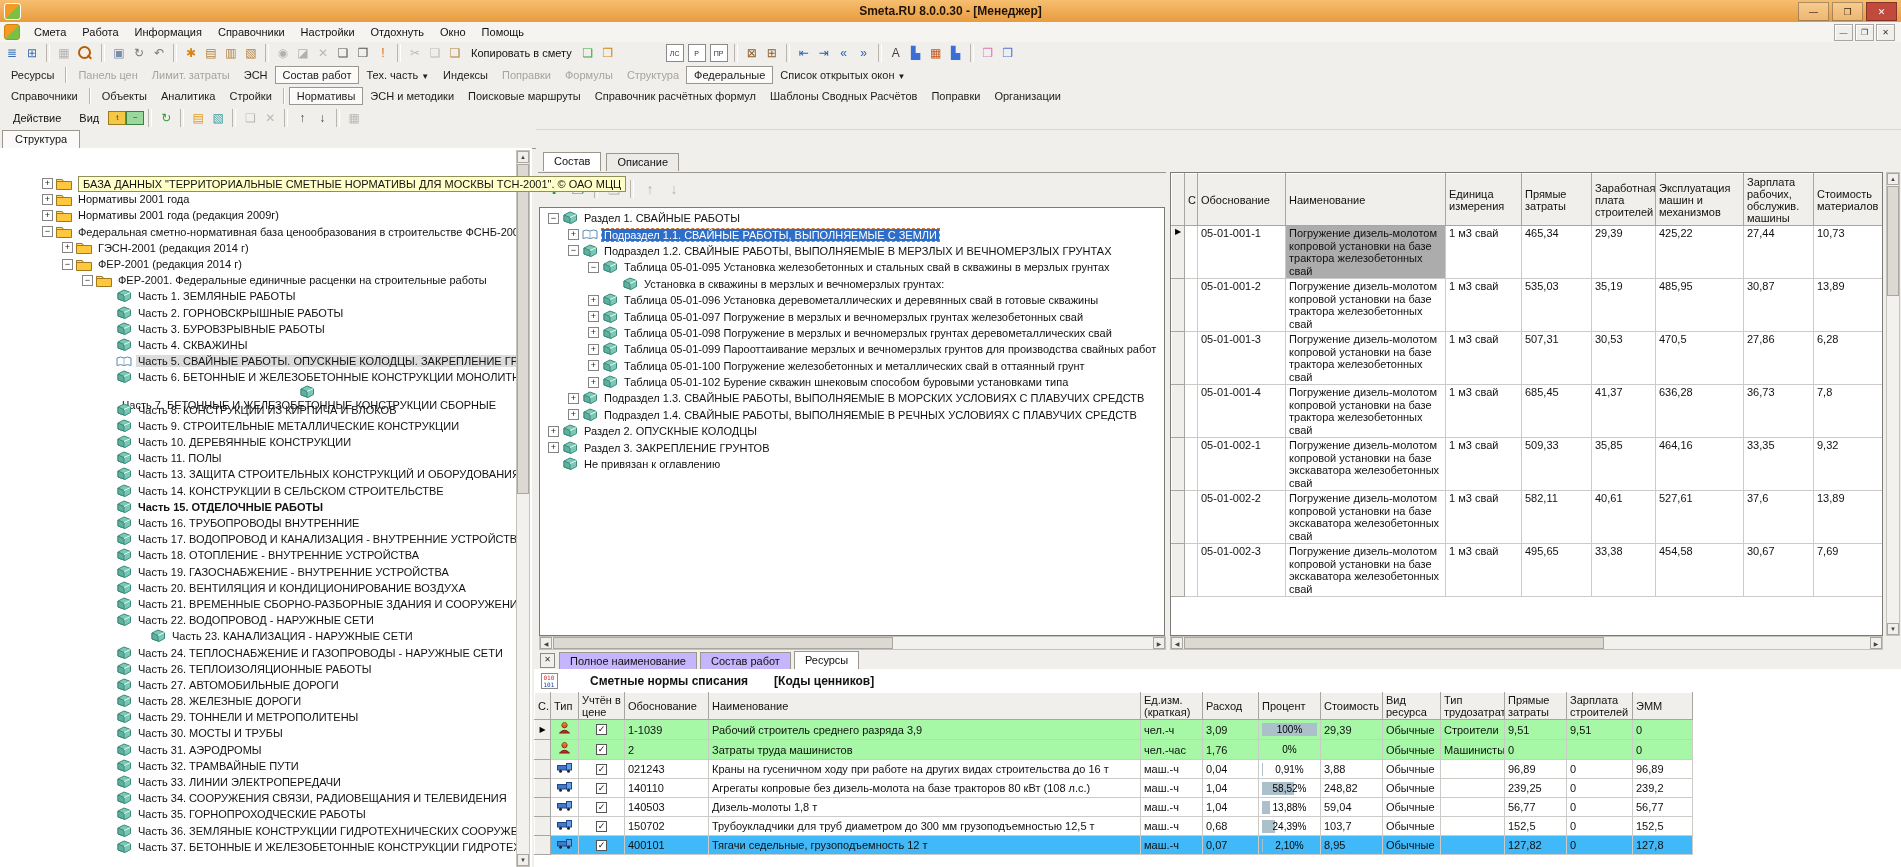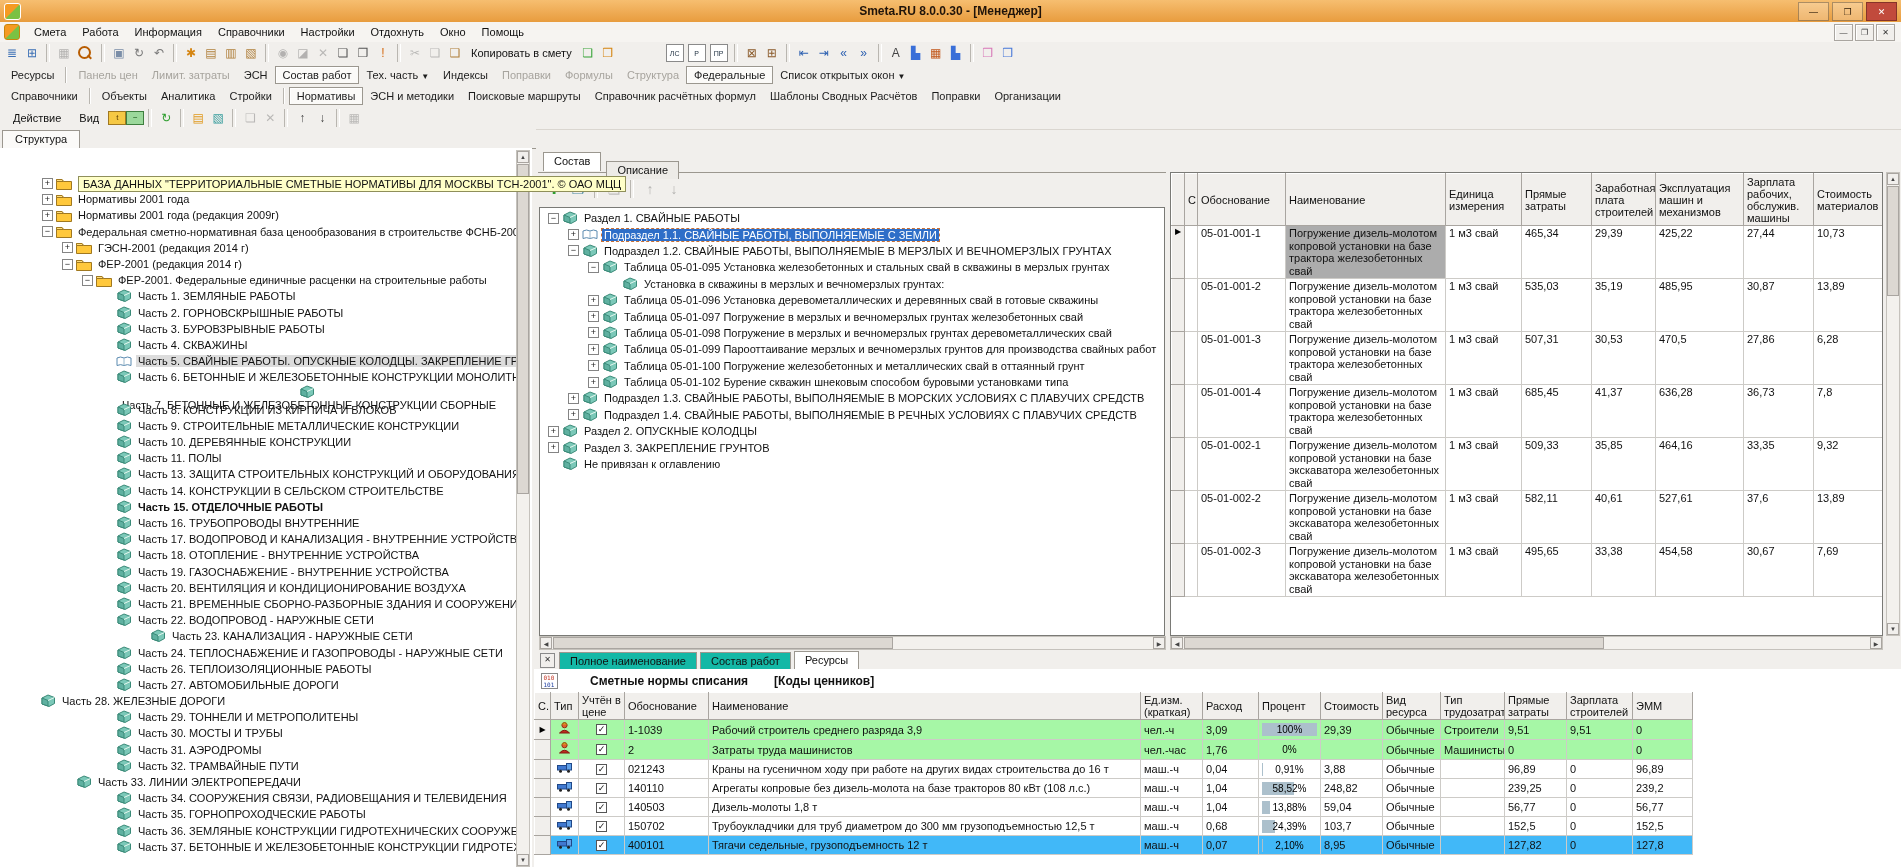--- a/index.html
+++ b/index.html
@@ -72,21 +72,21 @@
     text-align:center;color:#222;margin-right:3px;flex:none;box-sizing:border-box;}
   .tspc{width:14px;flex:none;}
   .tic{margin-right:4px;flex:none;display:flex;align-items:center;}
   .tlbl{padding:0 2px;}
   .hl-gray>.tlbl{background:#DCDCDC;}
   .hl-blue>.tlbl{background:#2E6EC8;color:#fff;outline:1px dashed #C87137;}
 
   
   .mid-tabstrip{position:absolute;left:538px;top:151px;width:628px;height:21px;border-bottom:1px solid #9B978F;}
   .mtab{display:inline-block;padding:2px 10px 3px 10px;border:1px solid #9B978F;border-bottom:0;background:#EDEBE7;
-    margin-left:5px;position:relative;top:10px;}
+    margin-left:5px;position:relative;top:2px;}
   .mtab.active{background:#fff;top:1px;padding-bottom:4px;}
   .mid-toolbar{position:absolute;left:542px;top:175px;height:28px;display:flex;align-items:center;}
   .mid-toolbar .tb{width:24px;height:23px;font-size:14px;}
   .mid-tree-box{position:absolute;left:539px;top:207px;width:626px;height:429px;border:1px solid #7A7A76;
     background:#fff;overflow:hidden;padding-top:2px;box-sizing:border-box;}
 
   
   .right-table-box{position:absolute;left:1170px;top:172px;width:713px;height:464px;border:1px solid #7A7A76;
     background:#fff;overflow:hidden;box-sizing:border-box;}
   .dtable{border-collapse:collapse;table-layout:fixed;background:#fff;font-size:11px;}
@@ -98,21 +98,21 @@
   td.mk{background:#F1EFEC;border-color:#FFFFFF #A9A5A0 #A9A5A0 #FFFFFF;border-style:solid;border-width:1px;
     text-align:center;font-size:8px;padding:0;color:#000;}
   td.namesel{background:#ACACAC;}
 
   
   .bottom-strip{position:absolute;left:534px;top:650px;width:1367px;height:19px;background:#F1EFEC;
     border-bottom:1px solid #9B978F;}
   .bclose{position:absolute;left:6px;top:3px;width:13px;height:13px;border:1px solid #8a8a8a;background:#F1EFEC;
     font-size:8px;line-height:11px;text-align:center;color:#333;}
   .btabs{position:absolute;left:22px;top:0px;height:19px;display:flex;}
-  .btab{padding:2px 10px 3px 10px;border:1px solid #9B978F;border-bottom:0;background:#14b8a6;margin-left:3px;
+  .btab{padding:2px 10px 3px 10px;border:1px solid #9B978F;border-bottom:0;background:#c4b5fd;margin-left:3px;
     position:relative;top:2px;white-space:nowrap;}
   .btab.active{background:#fff;top:1px;}
   .bottom-caption{position:absolute;left:534px;top:669px;width:1367px;height:23px;background:#fff;
     display:flex;align-items:center;}
   .bottom-caption .cicon{margin-left:7px;display:flex;}
   .cap-title{font-weight:bold;font-size:12px;margin-left:32px;}
   .cap-sub{font-weight:bold;font-size:12px;margin-left:26px;}
   .bottom-table-wrap{position:absolute;left:534px;top:692px;width:1367px;height:175px;background:#fff;overflow:hidden;}
   .bt tr{height:19px;}
   .bt td{white-space:nowrap;vertical-align:middle;line-height:16px;}
@@ -613,21 +613,21 @@
           <span class="tspc"></span>
           <span class="tic">
             <svg width="16" height="14" viewBox="0 0 16 14">
               <path d="M2 10 L9 12.5 L14.5 9.5 L14.5 3.5 L8 1 L2 4 Z" fill="#7BC8B8" stroke="#3A8A78"></path>
               <path d="M2 4 L8 6.5 L8 12 L2 10 Z" fill="#5FB0A0" stroke="#3A8A78"></path>
               <path d="M8 6.5 L14.5 3.5" stroke="#E8F8F0" fill="none"></path>
             </svg>
           </span>
           <span class="tlbl">Часть 27. АВТОМОБИЛЬНЫЕ ДОРОГИ</span>
         </div>
-        <div class="trow" style=" margin-left: 26px;">
+        <div class="trow" style="padding-left: 102px;">
           <span class="tspc"></span>
           <span class="tic">
             <svg width="16" height="14" viewBox="0 0 16 14">
               <path d="M2 10 L9 12.5 L14.5 9.5 L14.5 3.5 L8 1 L2 4 Z" fill="#7BC8B8" stroke="#3A8A78"></path>
               <path d="M2 4 L8 6.5 L8 12 L2 10 Z" fill="#5FB0A0" stroke="#3A8A78"></path>
               <path d="M8 6.5 L14.5 3.5" stroke="#E8F8F0" fill="none"></path>
             </svg>
           </span>
           <span class="tlbl">Часть 28. ЖЕЛЕЗНЫЕ ДОРОГИ</span>
         </div>
@@ -668,21 +668,21 @@
           <span class="tspc"></span>
           <span class="tic">
             <svg width="16" height="14" viewBox="0 0 16 14">
               <path d="M2 10 L9 12.5 L14.5 9.5 L14.5 3.5 L8 1 L2 4 Z" fill="#7BC8B8" stroke="#3A8A78"></path>
               <path d="M2 4 L8 6.5 L8 12 L2 10 Z" fill="#5FB0A0" stroke="#3A8A78"></path>
               <path d="M8 6.5 L14.5 3.5" stroke="#E8F8F0" fill="none"></path>
             </svg>
           </span>
           <span class="tlbl">Часть 32. ТРАМВАЙНЫЕ ПУТИ</span>
         </div>
-        <div class="trow" style="padding-left: 62px;">
+        <div class="trow" style="padding-left: 102px;">
           <span class="tspc"></span>
           <span class="tic">
             <svg width="16" height="14" viewBox="0 0 16 14">
               <path d="M2 10 L9 12.5 L14.5 9.5 L14.5 3.5 L8 1 L2 4 Z" fill="#7BC8B8" stroke="#3A8A78"></path>
               <path d="M2 4 L8 6.5 L8 12 L2 10 Z" fill="#5FB0A0" stroke="#3A8A78"></path>
               <path d="M8 6.5 L14.5 3.5" stroke="#E8F8F0" fill="none"></path>
             </svg>
           </span>
           <span class="tlbl">Часть 33. ЛИНИИ ЭЛЕКТРОПЕРЕДАЧИ</span>
         </div>

